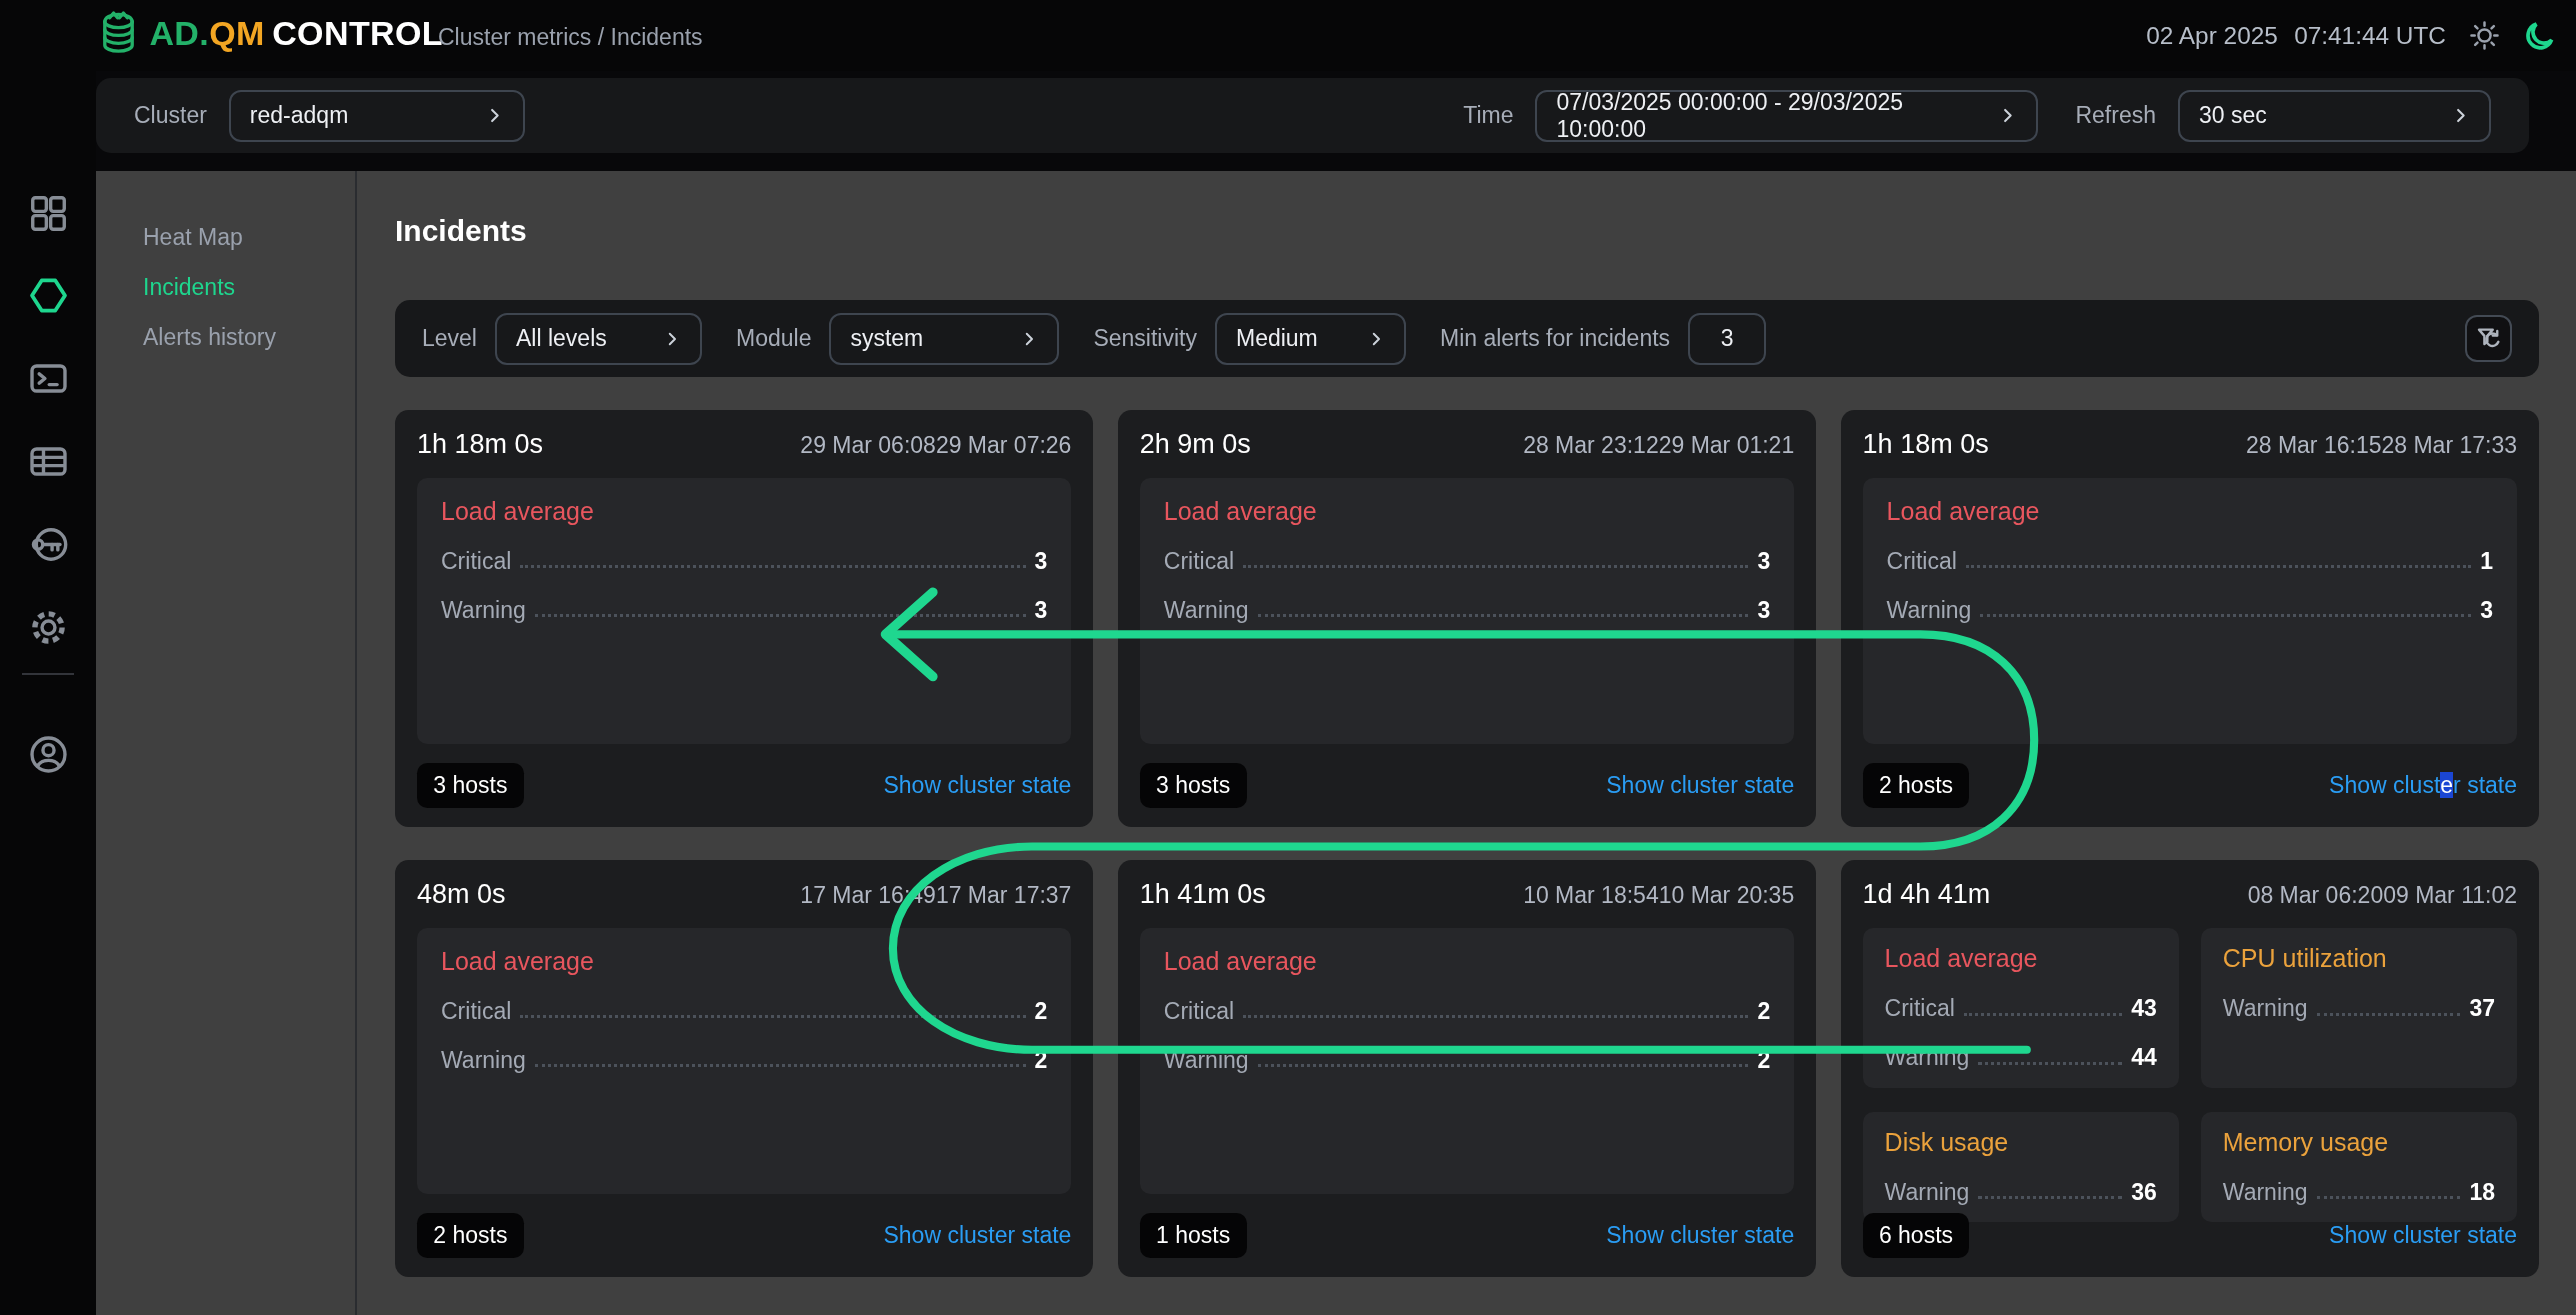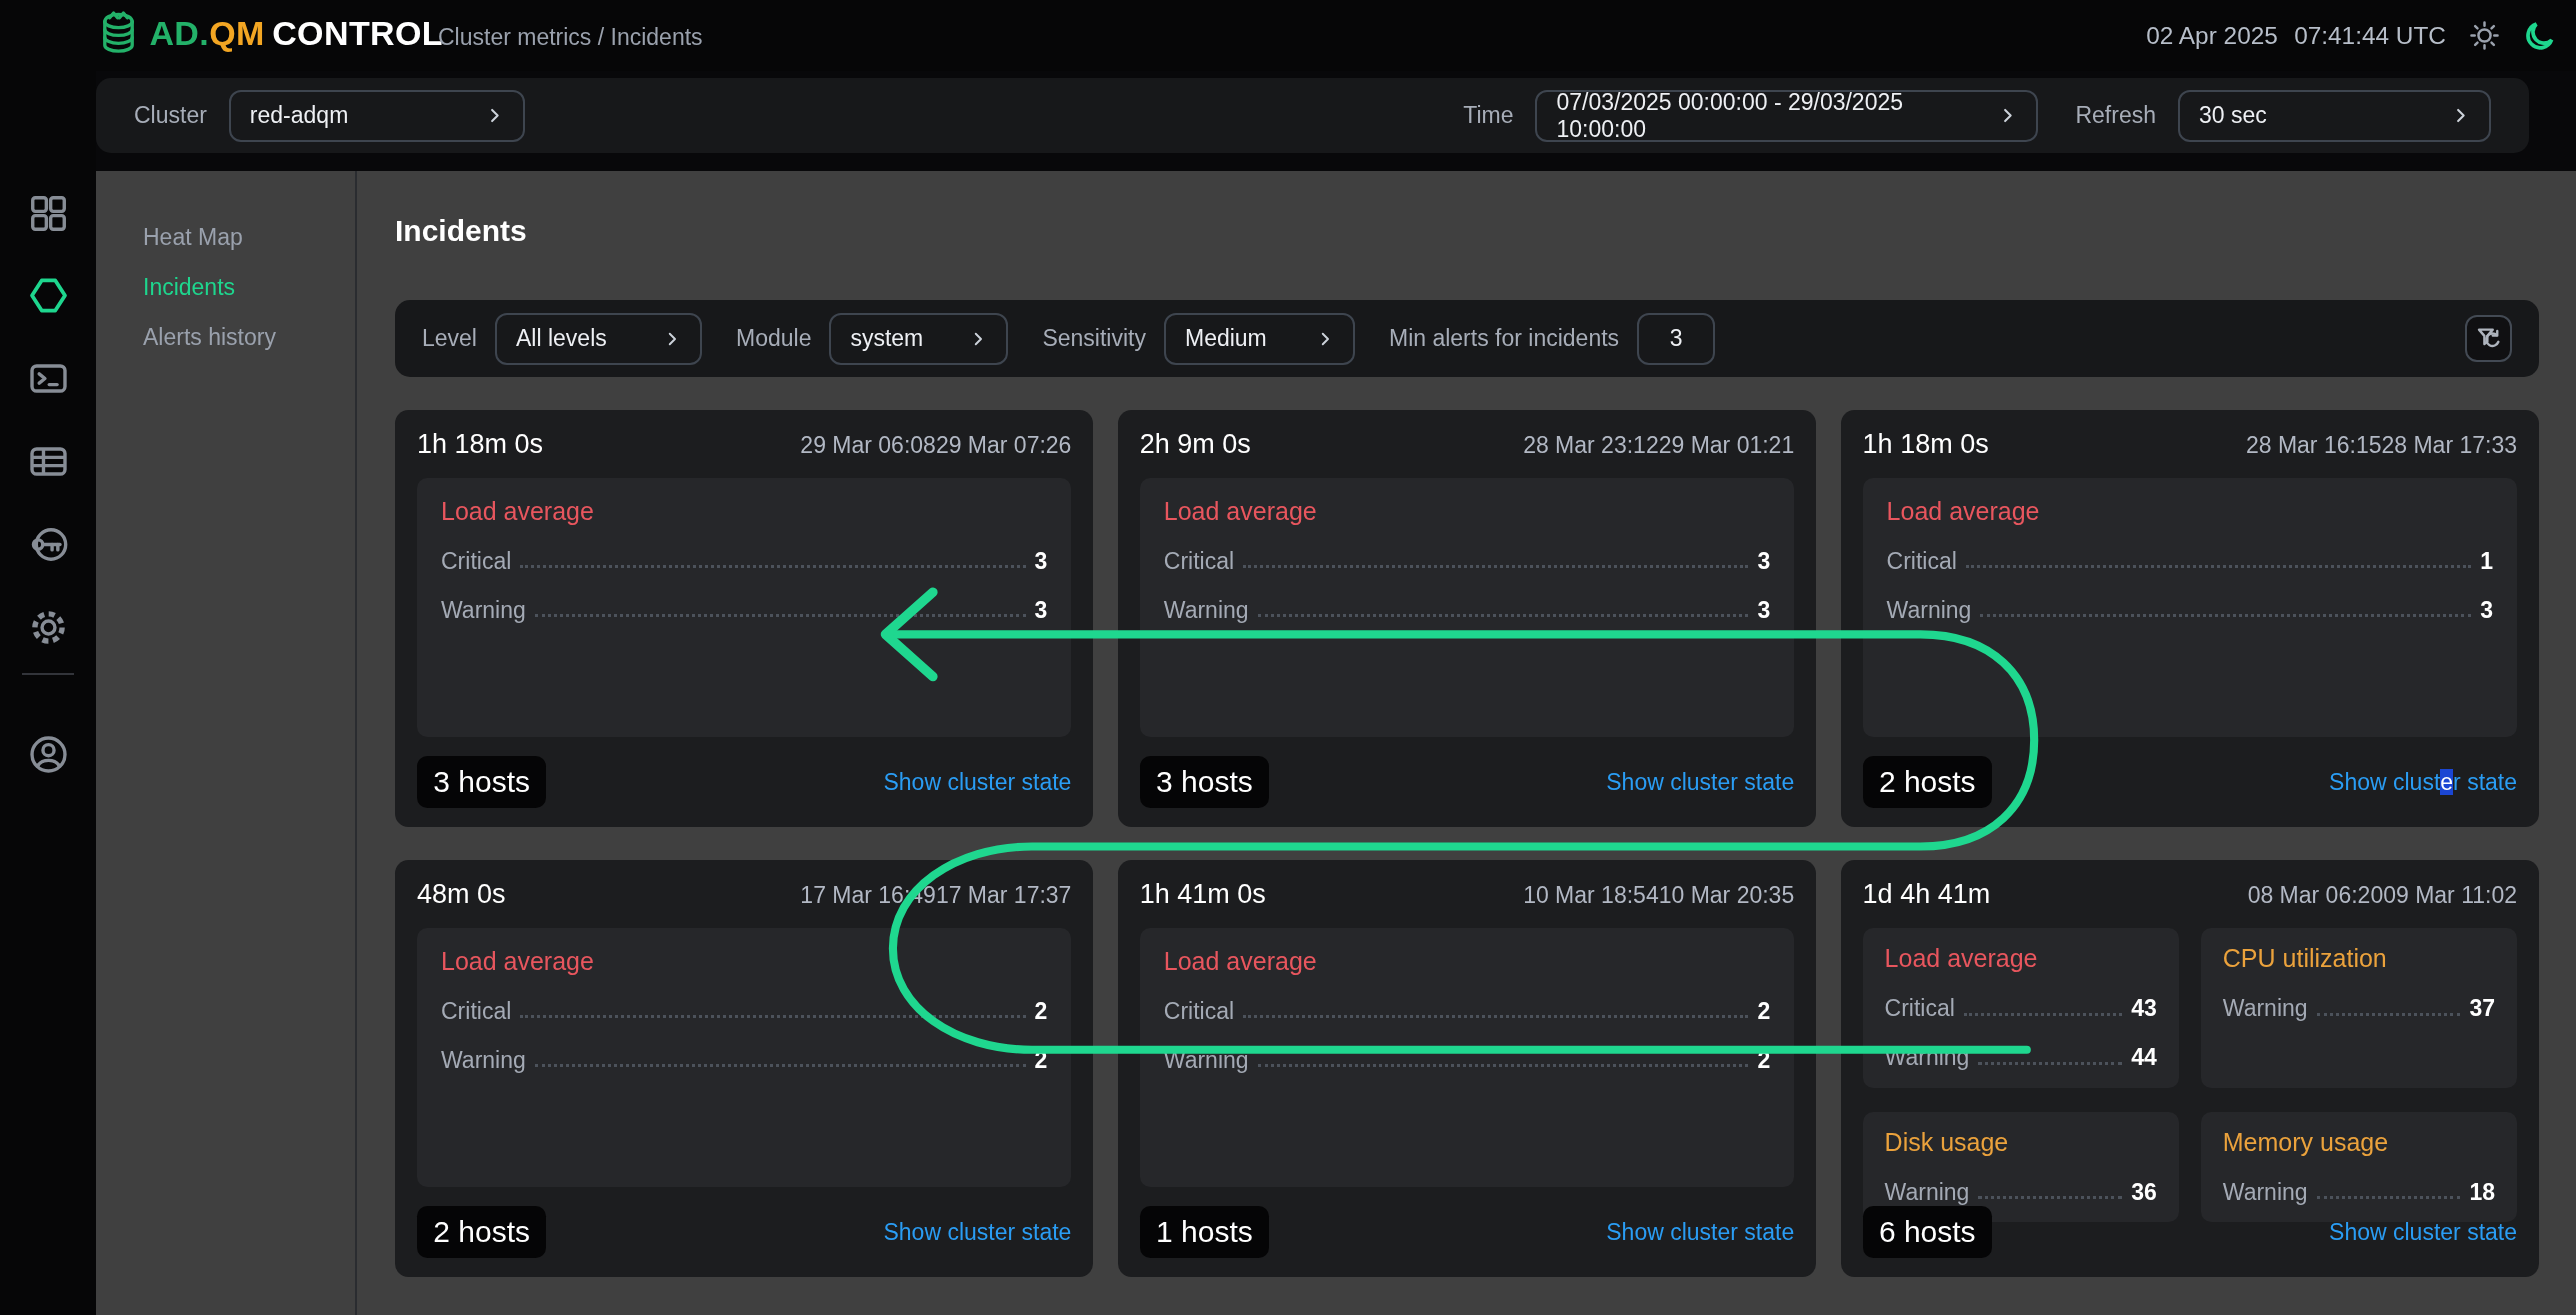--- a/index.html
+++ b/index.html
@@ -46,21 +46,21 @@
 
   .main { position:absolute; left:260px; top:0; width:2220px; height:1144px; }
   .page-title { position:absolute; left:39px; top:43px; font-size:30px; font-weight:bold; color:#ffffff; }
 
   
   .filterbar { position:absolute; left:39px; top:129px; width:2144px; height:77px; background:#17181a;
                border-radius:15px; display:flex; align-items:center; padding:0 27px; }
   .f-label { font-size:23px; color:#a7adb8; margin-right:18px; }
   .f-gap { width:34px; }
   .sel-level { width:207px; }
-  .sel-module { width:179px; }
+  .sel-module { width:230px; }
   .sel-sensitivity { width:191px; }
   .minalerts { width:78px; height:52px; border:2.2px solid #3e454f; border-radius:12px; display:flex;
                align-items:center; justify-content:center; font-size:23px; color:#eef0f4; }
   .reset-btn { margin-left:auto; width:47px; height:47px; border:2.2px solid #434a54; border-radius:12px;
                display:flex; align-items:center; justify-content:center; cursor:pointer; background:#101012; }
 
   
   .cards { position:absolute; left:39px; top:239px; width:2144px;
            display:grid; grid-template-columns:repeat(3,1fr); column-gap:24.4px; row-gap:33px; }
   .card { background:#1c1d1f; border-radius:13.3px; height:417px; padding:19px 22px; display:flex; flex-direction:column; }
@@ -73,21 +73,21 @@
   .panel { background:#26272a; border-radius:10.3px; padding:19px 24px; }
   .panels.grid .panel { padding:16.3px 22px; }
   .panel-title { font-size:25px; }
   .panel-title.red { color:#e8565e; }
   .panel-title.orange { color:#eba23c; }
   .prow { display:flex; align-items:flex-end; margin-top:22px; font-size:23px; }
   .plabel { color:#a4aab5; }
   .leader { flex:1; border-bottom:3px dotted #4c525b; margin:0 9px 6.7px 9px; }
   .pval { color:#ffffff; font-weight:bold; }
   .card-foot { display:flex; align-items:center; justify-content:space-between; margin-top:19px; }
-  .pill { background:#050506; border-radius:10.3px; padding:9px 16.3px; font-size:30px; color:#ffffff; }
+  .pill { background:#050506; border-radius:10.3px; padding:9px 16.3px; font-size:23px; color:#ffffff; }
   .link { font-size:23px; color:#2a9df4; text-decoration:none; cursor:pointer; }
   .link .sel-char { background:#1b46d3; color:#ffffff; }
 
   
   .annotation { position:absolute; left:0; top:0; width:2576px; height:1316px; pointer-events:none; }
 
   svg.icn { display:block; }
 </style>
 </head>
 <body>

